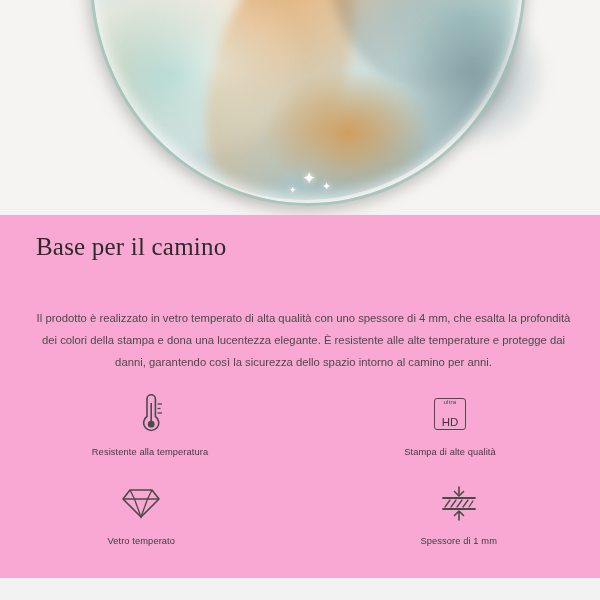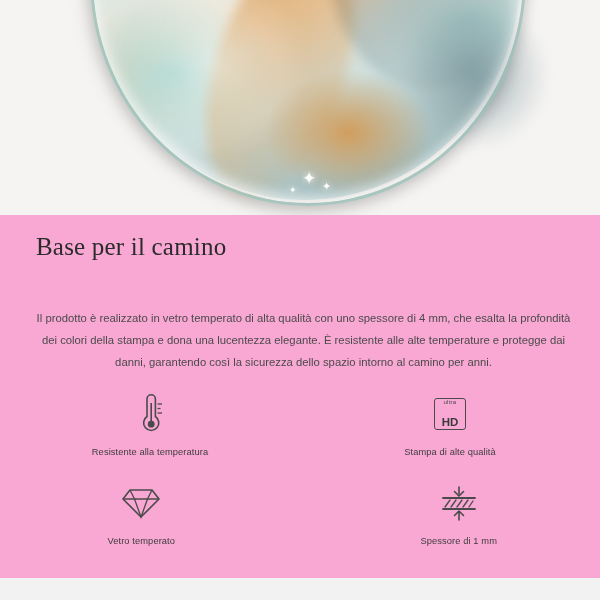--- a/index.html
+++ b/index.html
@@ -153,21 +153,21 @@
     height: 30px;
     border: 1.6px solid #4a4a4a;
     border-radius: 3px;
     display: flex;
     flex-direction: column;
     align-items: center;
     justify-content: center;
     line-height: 1;
   }
   .hd-box .t { font-size: 6.2px; color: #4a4a4a; letter-spacing: 0.2px; }
-  .hd-box .b { font-size: 11.5px; font-weight: bold; color: #3a3a3a; margin-top: 12px; }
+  .hd-box .b { font-size: 11.5px; font-weight: normal; color: #3a3a3a; margin-top: 12px; }
 
   .bottom-strip {
     position: absolute;
     left: 0;
     bottom: 0;
     width: 600px;
     height: 22px;
     background: #f2f2f2;
   }
   svg { display: block; }

